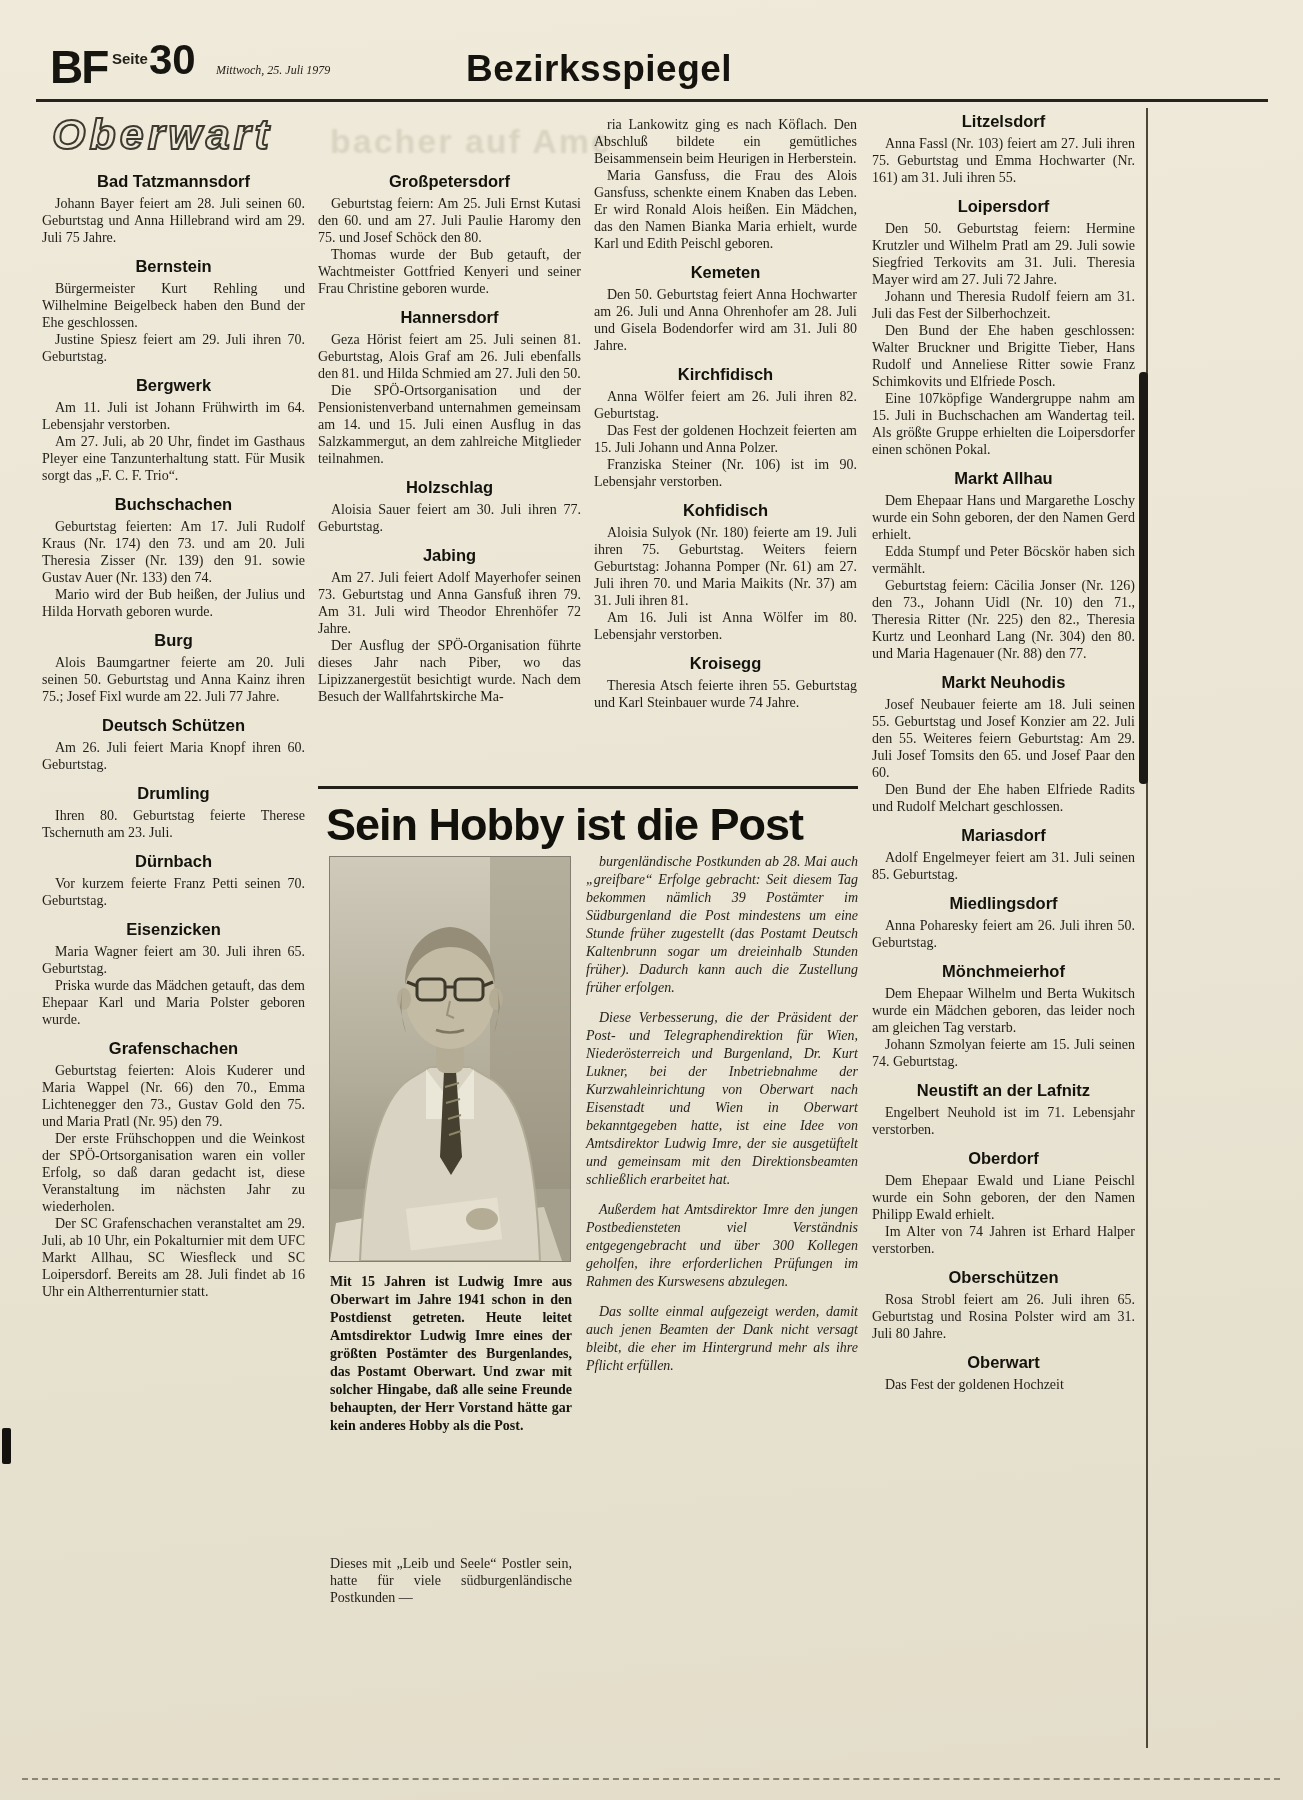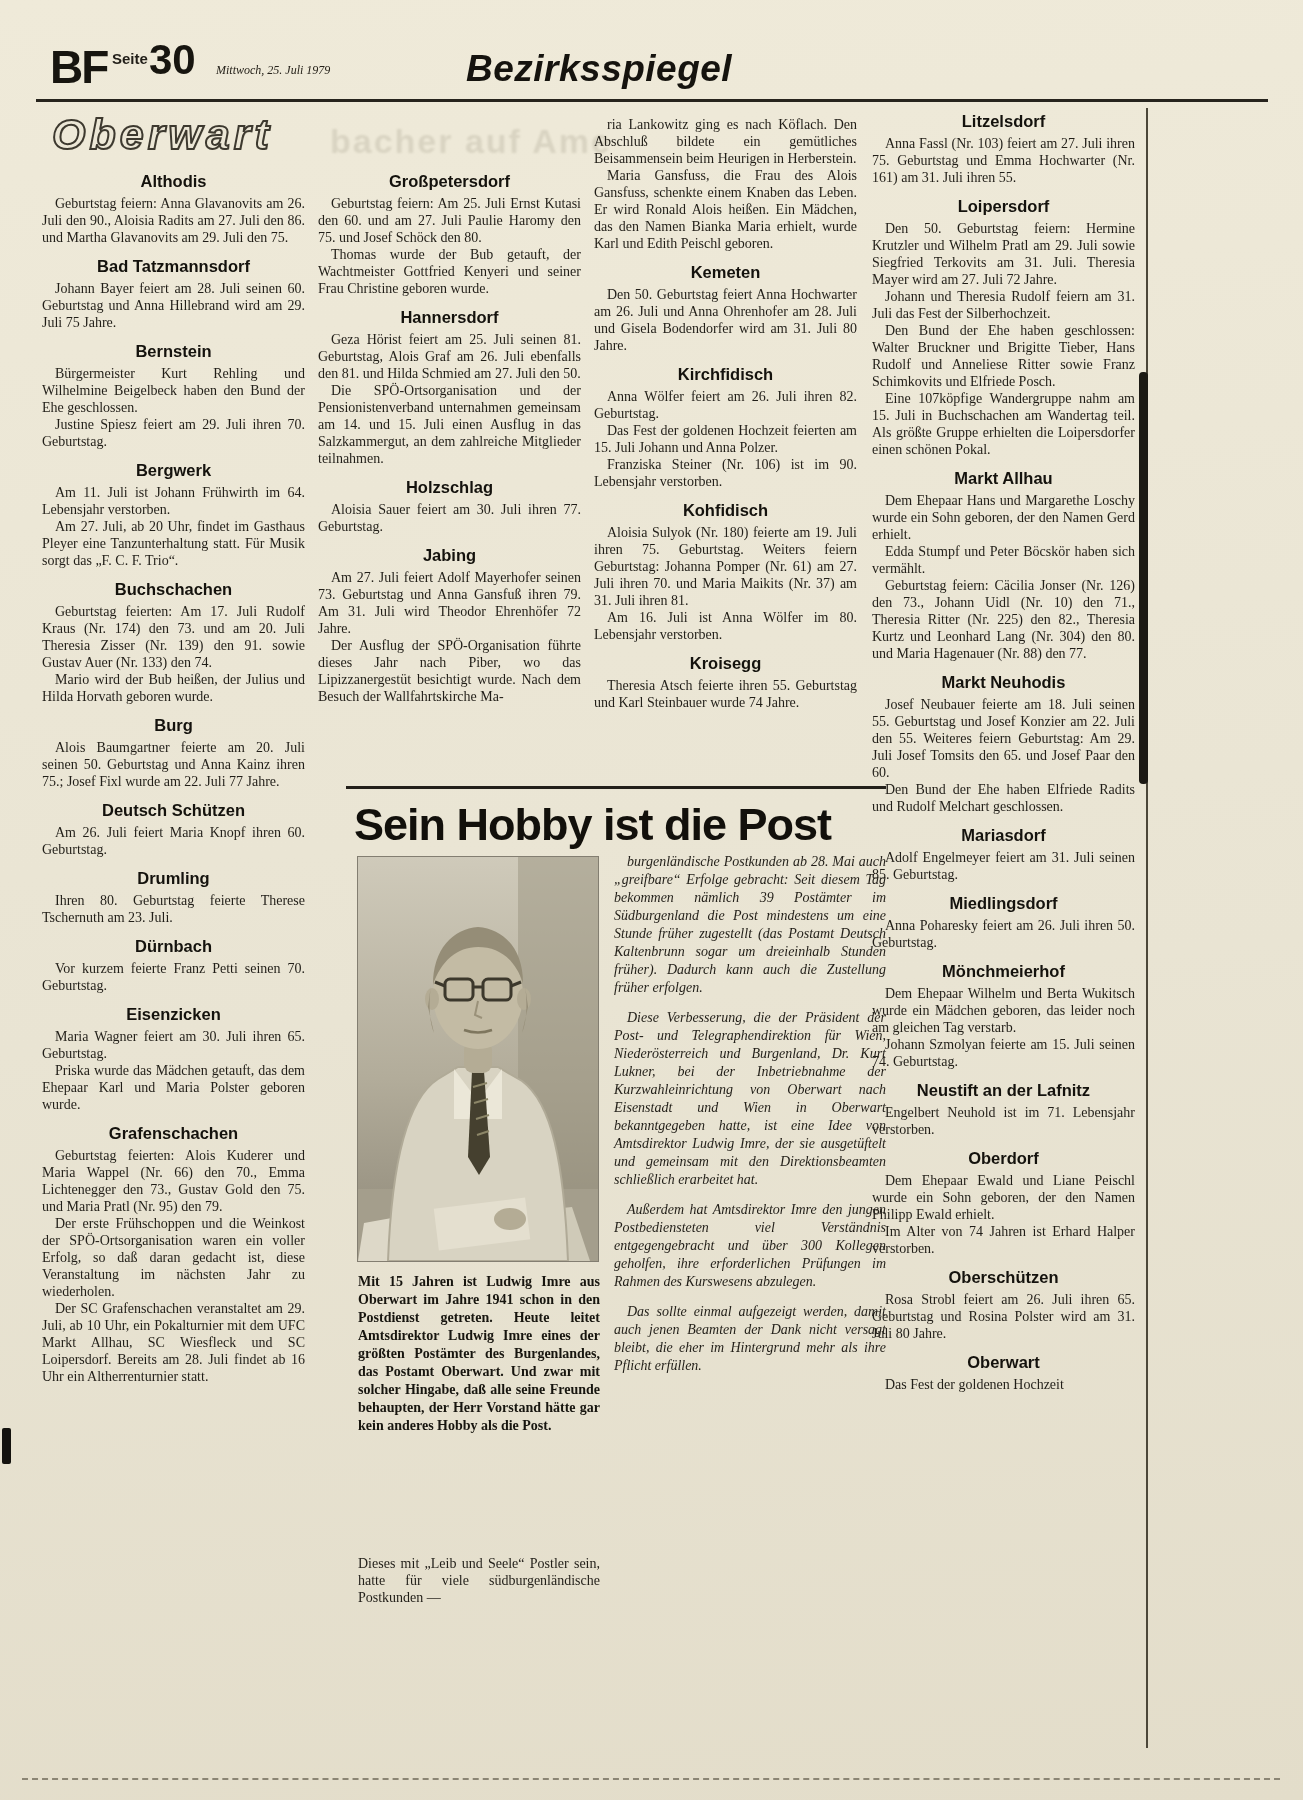--- a/index.html
+++ b/index.html
@@ -28,21 +28,21 @@
   .page-number {
     position:absolute; left:149px; top:36px;
     font-family:"Liberation Sans", sans-serif; font-weight:bold; font-size:42px; color:#17150f;
   }
   .issue-date {
     position:absolute; left:216px; top:63px;
     font-style:italic; font-size:12px; color:#26221a;
   }
   .section-title {
     position:absolute; left:466px; top:48px;
-    font-family:"Liberation Sans", sans-serif; font-weight:bold; font-style:italic;
+    font-family:"Liberation Sans", sans-serif; font-weight:bold; 
     font-size:37px; letter-spacing:0.5px; color:#15130e;
   }
   .header-rule {
     position:absolute; left:36px; top:99px; width:1232px; height:3px; background:#27241d;
   }
   
   .region-title {
     position:absolute; left:52px; top:110px;
     font-family:"Liberation Sans", sans-serif; font-weight:bold; font-style:italic;
     font-size:43px; letter-spacing:4px;
@@ -66,21 +66,20 @@
   }
   .article:first-child .art-title { margin-top:0; }
   #col1 { left:42px;  top:172px; height:1588px; }
   #col2 { left:318px; top:172px; height:610px;  }
   #col3 { left:594px; top:116px; height:674px;  }
   #col4 { left:872px; top:112px; height:1650px; }
   
   .feature {
     position:absolute; left:318px; top:786px; width:540px; height:870px;
     border-top:3px solid #23201a;
-    margin-left:28px;
   }
   .feature-headline {
     position:absolute; left:8px; top:10px;
     font-family:"Liberation Sans", sans-serif; font-weight:bold;
     font-size:45px; letter-spacing:-1px; color:#12100b;
   }
   .feature-photo {
     position:absolute; left:12px; top:68px; width:240px; height:404px;
     background:#b7b1a1; box-shadow:0 0 0 1px #837e71;
   }
@@ -125,24 +124,20 @@
   <div class="page-label">Seite</div>
   <div class="page-number">30</div>
   <div class="issue-date">Mittwoch, 25. Juli 1979</div>
   <div class="section-title">Bezirksspiegel</div>
   <div class="header-rule"></div>
 
   <div class="region-title">Oberwart</div>
   <div class="ghost-text">bacher auf Ame</div>
 
   <div id="col1" class="col">
-      <div class="article">
-        <div class="art-title">Althodis</div>
-        <p>Geburtstag feiern: Anna Glavanovits am 26. Juli den 90., Aloisia Radits am 27. Juli den 86. und Martha Glavanovits am 29. Juli den 75.</p>
-      </div>
       <div class="article">
         <div class="art-title">Bad Tatzmannsdorf</div>
         <p>Johann Bayer feiert am 28. Juli seinen 60. Geburtstag und Anna Hillebrand wird am 29. Juli 75 Jahre.</p>
       </div>
       <div class="article">
         <div class="art-title">Bernstein</div>
         <p>Bürgermeister Kurt Rehling und Wilhelmine Beigelbeck haben den Bund der Ehe geschlossen.</p>
         <p>Justine Spiesz feiert am 29. Juli ihren 70. Geburtstag.</p>
       </div>
       <div class="article">

